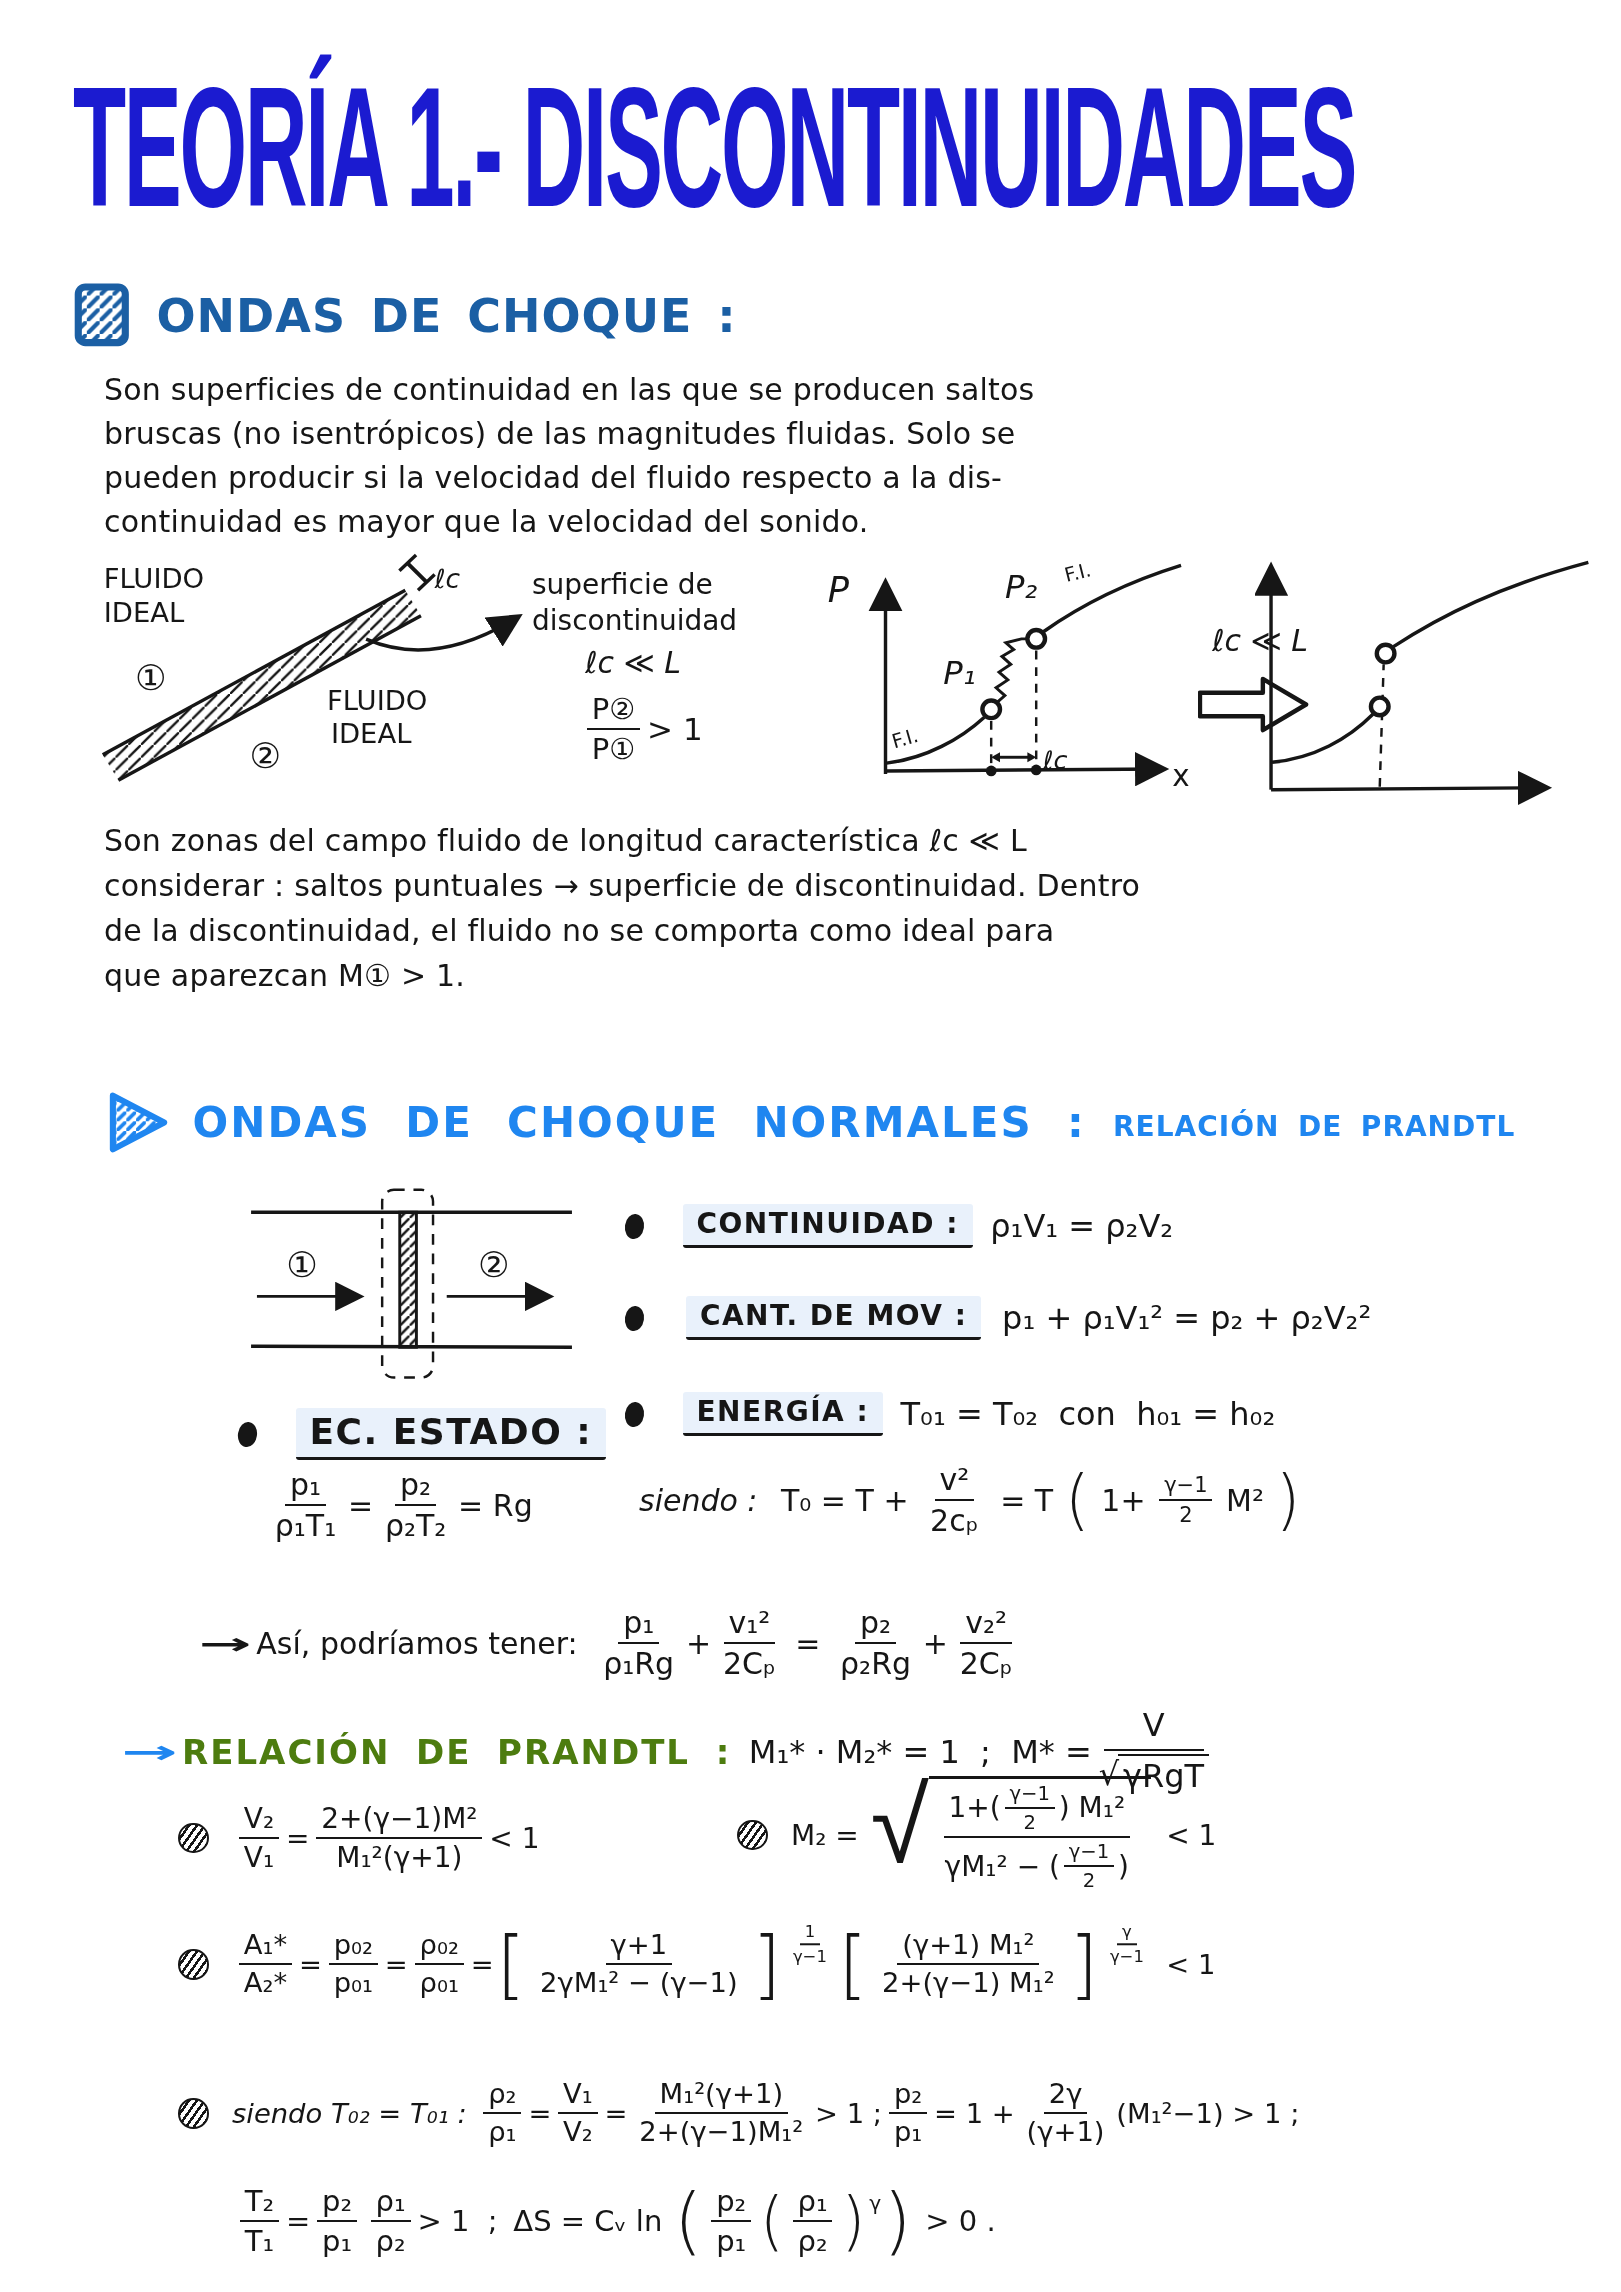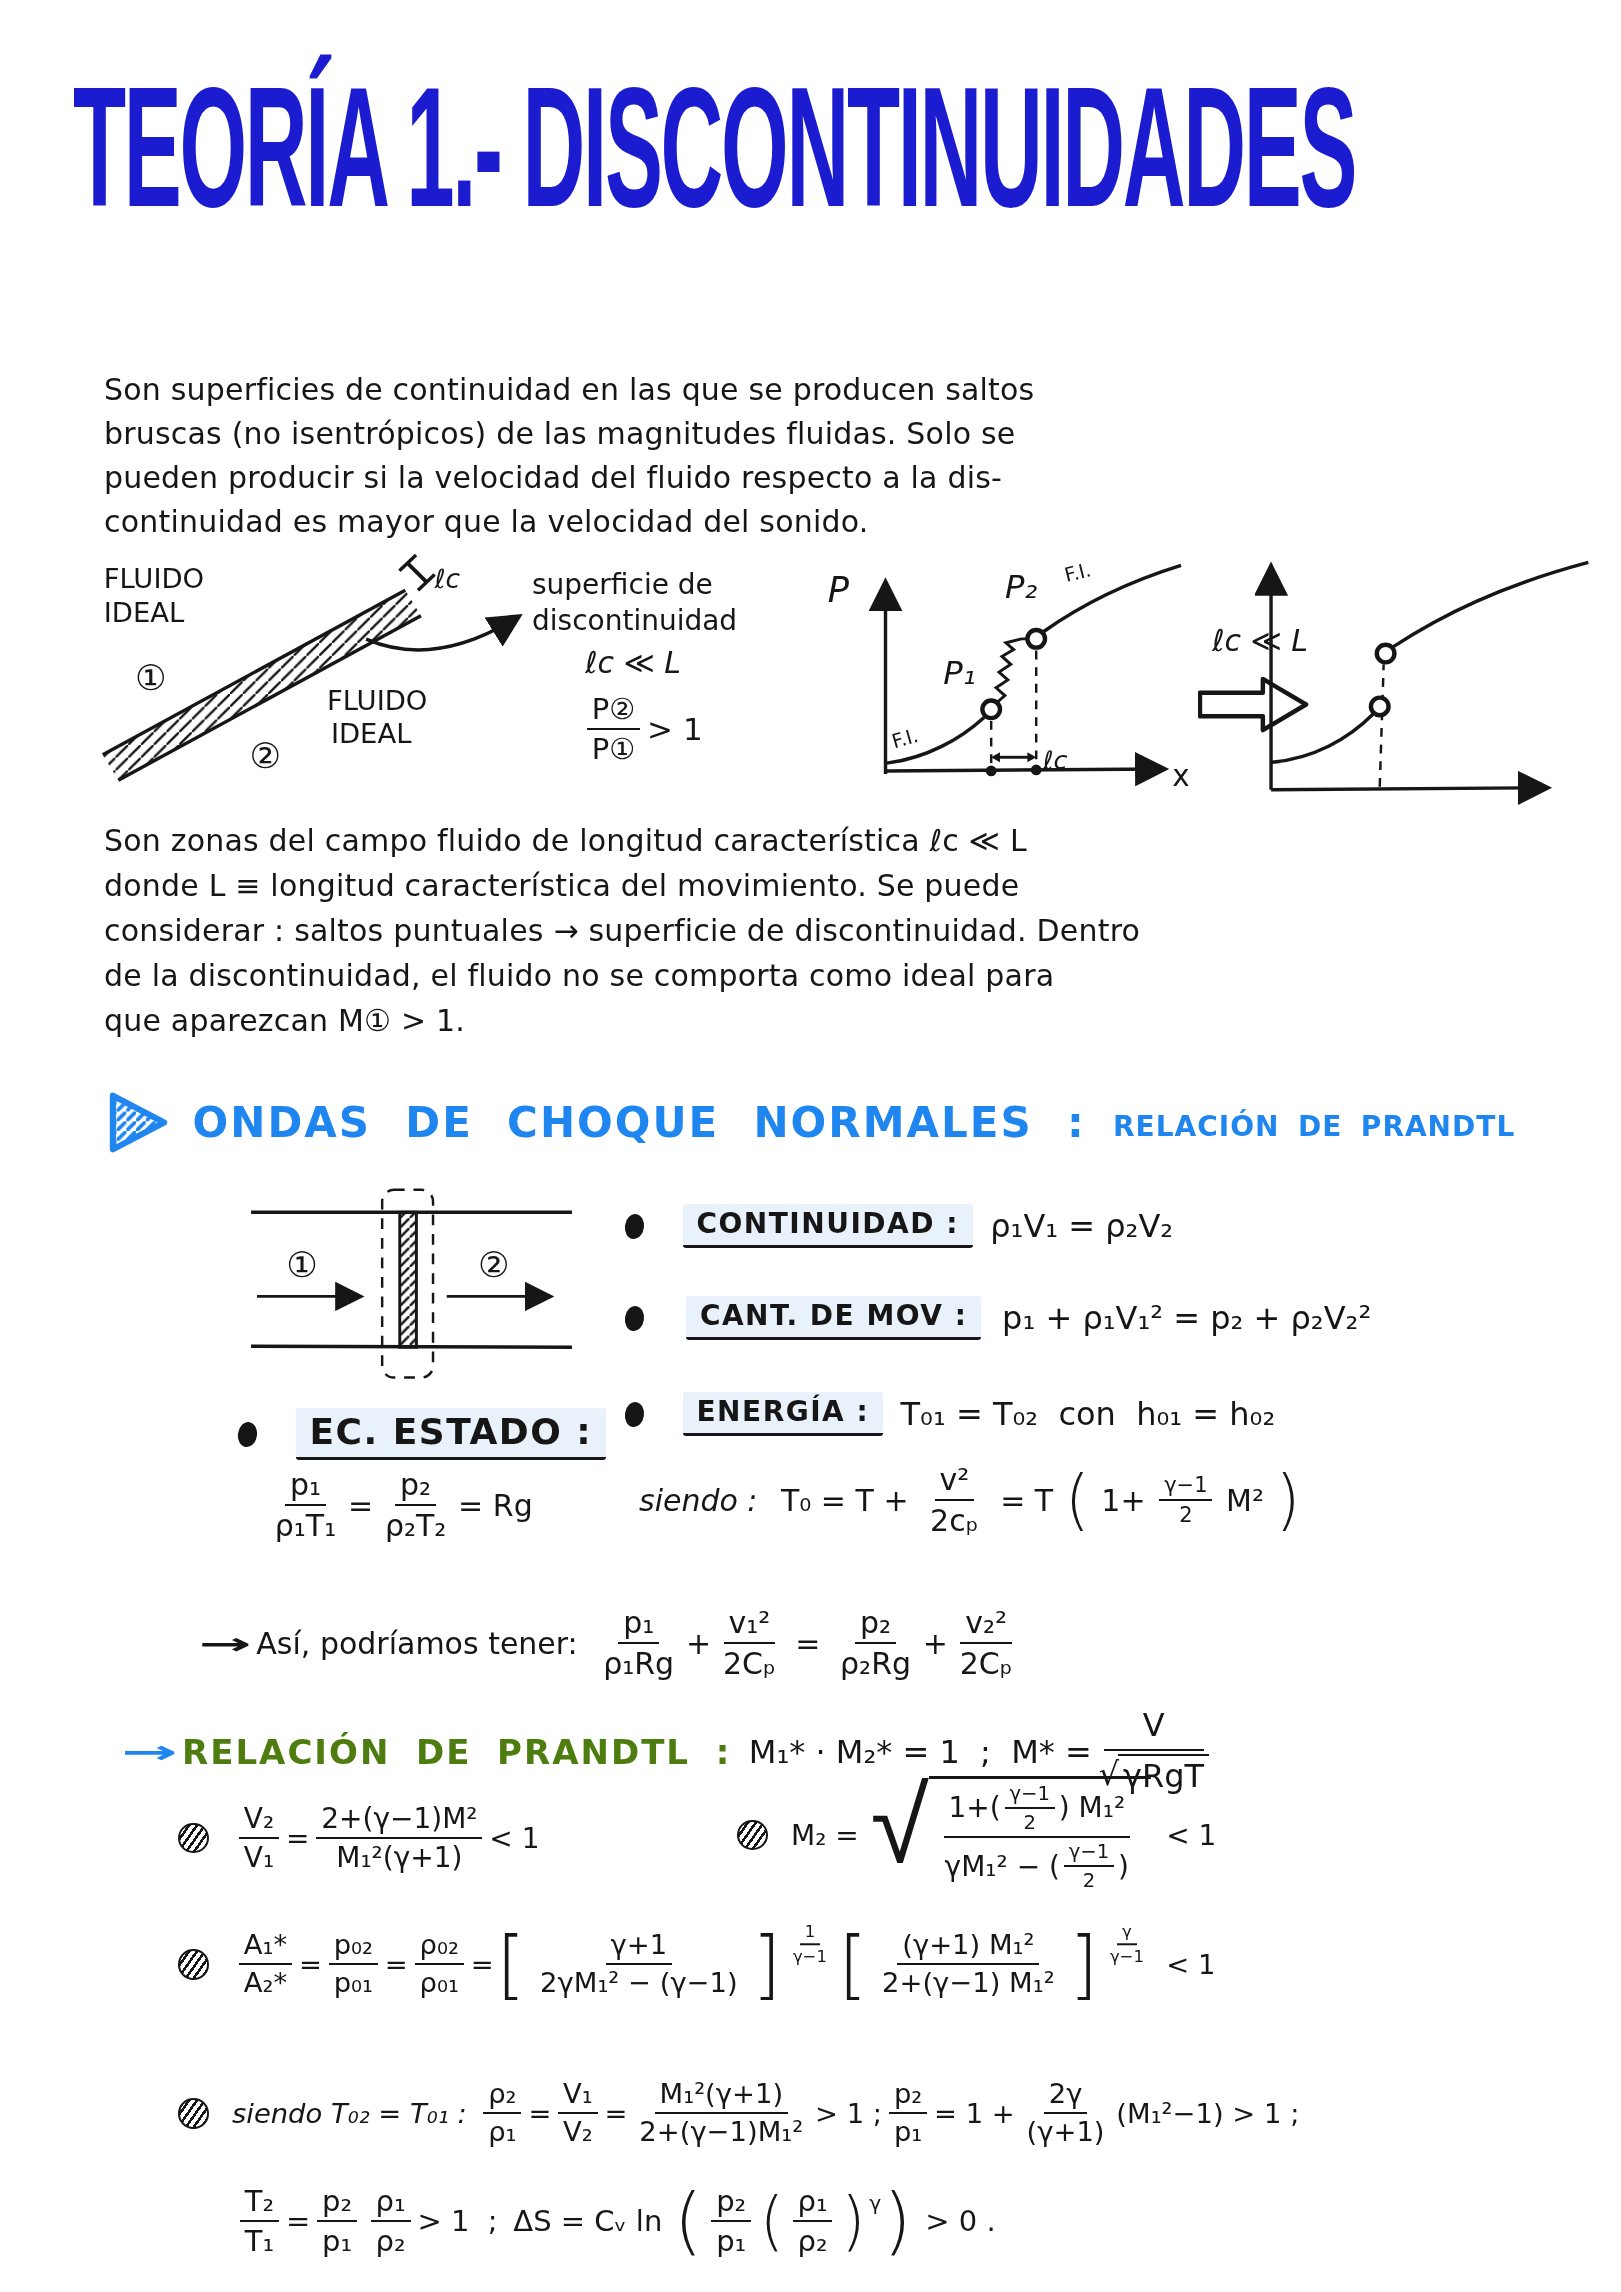--- a/index.html
+++ b/index.html
@@ -47,20 +47,31 @@
   .ovl{border-top:2.9px solid #161616;padding:2.9px 4.9px 0;}
   svg text{font-family:"DejaVu Sans",sans-serif;fill:#161616;}
 </style>
 </head>
 <body>
 
 <div class="page">
 
   <div class="title">TEORÍA 1.- DISCONTINUIDADES</div>
 
+  <div class="row h1row" style="left:74px;top:282px;">
+    <svg width="57" height="67" viewBox="0 0 40 46">
+      <defs>
+          <pattern id="hsq" width="9" height="9" patternUnits="userSpaceOnUse">
+        <path d="M0,9 L9,0" stroke="#1b5fa4" stroke-width="3" fill="none"></path>
+          </pattern>
+        </defs>
+      <rect x="3" y="3" width="33" height="39" rx="5" fill="url(#hsq)" stroke="#1b5fa4" stroke-width="5"></rect>
+    </svg>
+    <span class="h1text">ONDAS DE CHOQUE :</span>
+  </div>
 
   <div class="para" style="left:104px;top:372px;">
     <div>Son superficies de continuidad en las que se producen saltos</div>
     <div>bruscas (no isentrópicos) de las magnitudes fluidas. Solo se</div>
     <div>pueden producir si la velocidad del fluido respecto a la dis-</div>
     <div>continuidad es mayor que la velocidad del sonido.</div>
   </div>
 
   <svg style="position:absolute;left:90px;top:541px;" width="470" height="260" viewBox="0 0 480 265">
     <defs>
@@ -144,21 +155,20 @@
     <line x1="16" y1="258" x2="296" y2="256" stroke="#161616" stroke-width="3.5" marker-end="url(#ah3)"></line>
     <path d="M 17,230 C 60,226 95,206 120,181" fill="none" stroke="#161616" stroke-width="3.5"></path>
     <line x1="127" y1="255" x2="131" y2="130" stroke="#161616" stroke-width="2.5" stroke-dasharray="9 8"></line>
     <circle cx="127" cy="173" r="9" fill="#ffffff" stroke="#161616" stroke-width="4.5"></circle>
     <circle cx="133" cy="119" r="9" fill="#ffffff" stroke="#161616" stroke-width="4.5"></circle>
     <path d="M 141,112 C 190,80 250,50 340,26" fill="none" stroke="#161616" stroke-width="3.5"></path>
   </svg>
 
   <div class="para p2" style="left:104px;top:823px;">
     <div>Son zonas del campo fluido de longitud característica ℓc ≪ L</div>
-    <div>donde L ≡ longitud característica del movimiento. Se puede</div>
     <div>considerar : saltos puntuales → superficie de discontinuidad. Dentro</div>
     <div>de la discontinuidad, el fluido no se comporta como ideal para</div>
     <div>que aparezcan M① &gt; 1.</div>
   </div>
 
   <div class="row h2row" style="left:106px;top:1092px;">
     <svg width="65" height="61" viewBox="0 0 52 50">
       <defs>
           <pattern id="htr" width="8" height="8" patternUnits="userSpaceOnUse">
         <path d="M0,8 L8,0" stroke="#1f86f0" stroke-width="3" fill="none"></path>

